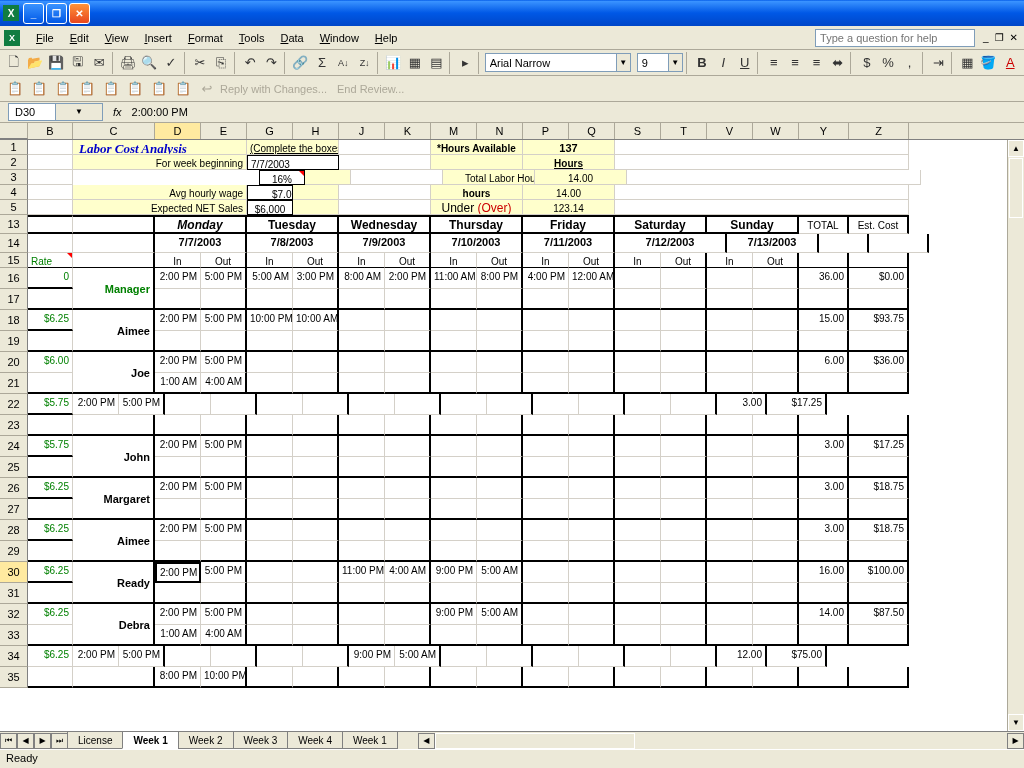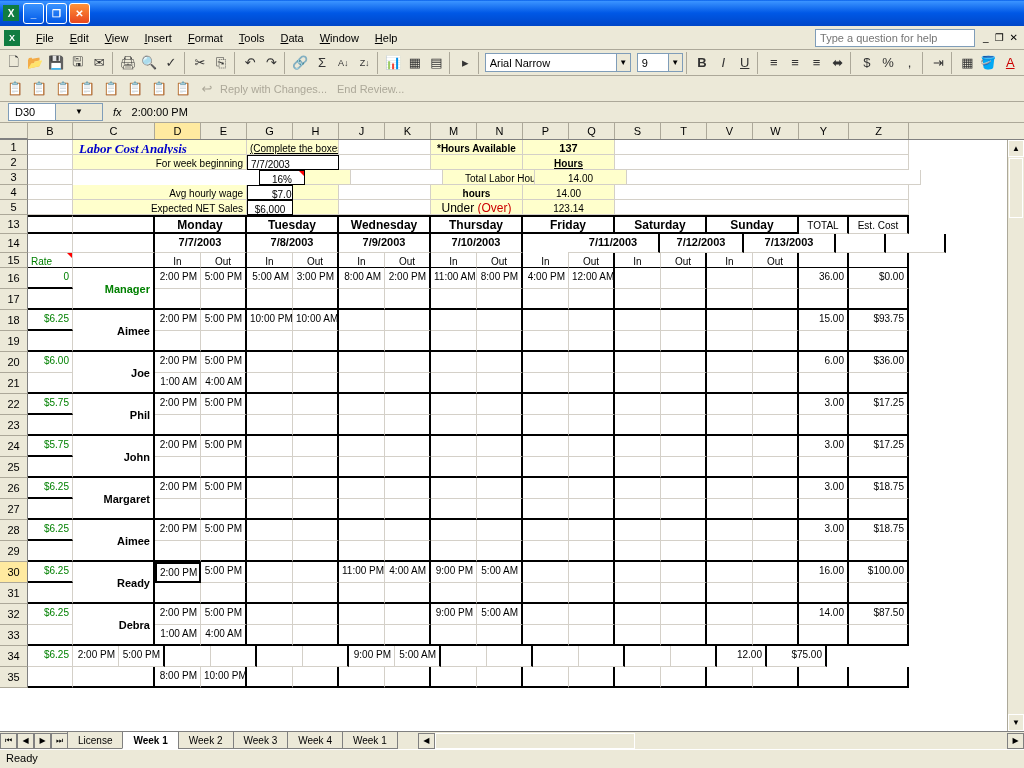--- a/index.html
+++ b/index.html
@@ -299,39 +299,39 @@
           <div class="cell input-cell" style="width: 46px;">$6,000</div>
           <div class="cell yellow-box" style="width: 46px;"></div>
           <div class="cell " style="width: 92px;"></div>
           <div class="cell yellow-box" style="width: 92px; font-size: 12px; text-align: center;">Under <span style="color:#c00">(Over)</span></div>
           <div class="cell yellow-box" style="width: 92px; text-align: center; font-size: 10px;">123.14</div>
           <div class="cell " style="width: 294px;"></div>
         </div>
         <div class="cell-row" style="height: 19px;">
           <div class="cell thick-top thick-bottom" style="width: 45px;"></div>
           <div class="cell thick-top thick-right thick-bottom" style="width: 82px;"></div>
-          <div class="cell day-header thick-top thick-right thick-bottom" style="width: 92px;">Monday</div>
+          <div class="cell day-header thick-top thick-right thick-bottom" style="width: 92px; font-style: italic;">Monday</div>
           <div class="cell day-header thick-top thick-right thick-bottom" style="width: 92px;">Tuesday</div>
           <div class="cell day-header thick-top thick-right thick-bottom" style="width: 92px;">Wednesday</div>
           <div class="cell day-header thick-top thick-right thick-bottom" style="width: 92px;">Thursday</div>
           <div class="cell day-header thick-top thick-right thick-bottom" style="width: 92px;">Friday</div>
           <div class="cell day-header thick-top thick-right thick-bottom" style="width: 92px;">Saturday</div>
           <div class="cell day-header thick-top thick-right thick-bottom" style="width: 92px;">Sunday</div>
           <div class="cell thick-top thick-right" style="width: 50px; text-align: center; font-size: 10px;">TOTAL</div>
           <div class="cell thick-top thick-right" style="width: 60px; text-align: center; font-size: 10px;">Est. Cost</div>
         </div>
         <div class="cell-row" style="height: 19px;">
           <div class="cell " style="width: 45px;"></div>
           <div class="cell thick-right" style="width: 82px;"></div>
           <div class="cell date-header thick-right" style="width: 92px;">7/7/2003</div>
           <div class="cell date-header thick-right" style="width: 92px;">7/8/2003</div>
           <div class="cell date-header thick-right" style="width: 92px;">7/9/2003</div>
           <div class="cell date-header thick-right" style="width: 92px;">7/10/2003</div>
-          <div class="cell date-header thick-right" style="width: 92px; margin-left: 45px;">7/11/2003</div>
-          <div class="cell date-header thick-right" style="width: 84px;">7/12/2003</div>
+          <div class="cell date-header thick-right" style="width: 92px;">7/11/2003</div>
+          <div class="cell date-header thick-right" style="width: 112px;">7/12/2003</div>
           <div class="cell date-header thick-right" style="width: 92px;">7/13/2003</div>
           <div class="cell thick-right" style="width: 50px;"></div>
           <div class="cell thick-right" style="width: 60px;"></div>
         </div>
         <div class="cell-row" style="height: 15px;">
           <div class="cell rate-green red-tri" style="width: 45px; border-bottom: 1px solid rgb(0, 0, 0);">Rate</div>
           <div class="cell thick-right" style="width: 82px; border-bottom: 1px solid rgb(0, 0, 0);"></div>
           <div class="cell inout" style="width: 46px; border-bottom: 1px solid rgb(0, 0, 0);">In</div>
           <div class="cell inout thick-right" style="width: 46px; border-bottom: 1px solid rgb(0, 0, 0);">Out</div>
           <div class="cell inout" style="width: 46px; border-bottom: 1px solid rgb(0, 0, 0);">In</div>
@@ -464,21 +464,20 @@
           <div class="cell time-cell thick-right thick-bottom" style="width: 46px;"></div>
           <div class="cell time-cell thick-bottom" style="width: 46px;"></div>
           <div class="cell time-cell thick-right thick-bottom" style="width: 46px;"></div>
           <div class="cell time-cell thick-bottom" style="width: 46px;"></div>
           <div class="cell time-cell thick-right thick-bottom" style="width: 46px;"></div>
           <div class="cell thick-right thick-bottom" style="width: 50px;"></div>
           <div class="cell thick-right thick-bottom" style="width: 60px;"></div>
         </div>
         <div class="cell-row" style="height: 21px;">
           <div class="cell rate-green thick-bottom" style="width: 45px; text-align: right;">$5.75</div>
-          <div class="cell emp-name thick-right thick-bottom" style="width: 82px; line-height: 42px; height: 42px; position: relative; margin-bottom: -21px; z-index: 1; background: rgb(255, 255, 255);">Phil</div>
           <div class="cell time-cell" style="width: 46px;">2:00 PM</div>
           <div class="cell time-cell thick-right" style="width: 46px;">5:00 PM</div>
           <div class="cell time-cell" style="width: 46px;"></div>
           <div class="cell time-cell thick-right" style="width: 46px;"></div>
           <div class="cell time-cell" style="width: 46px;"></div>
           <div class="cell time-cell thick-right" style="width: 46px;"></div>
           <div class="cell time-cell" style="width: 46px;"></div>
           <div class="cell time-cell thick-right" style="width: 46px;"></div>
           <div class="cell time-cell" style="width: 46px;"></div>
           <div class="cell time-cell thick-right" style="width: 46px;"></div>

